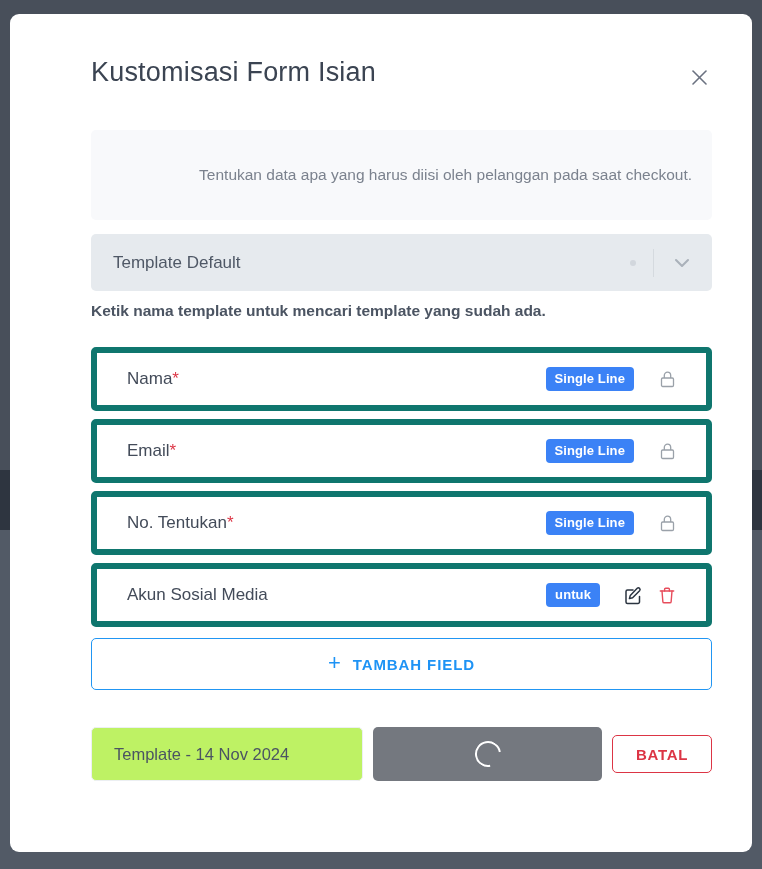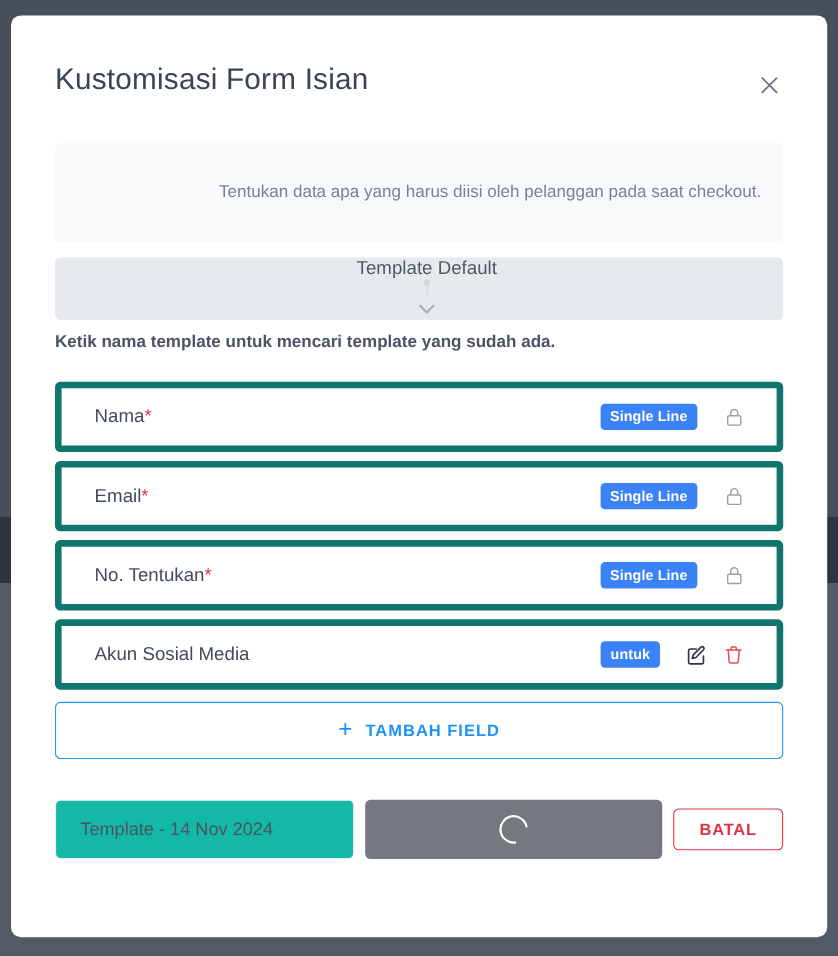--- a/index.html
+++ b/index.html
@@ -41,20 +41,21 @@
 
   .modal {
     position: absolute;
     left: 10px;
     top: 14px;
     width: 742px;
     height: 838px;
     background: #ffffff;
     border-radius: 9px;
     overflow: hidden;
+    padding-left: 41px;
   }
 
   .modal-header {
     position: relative;
     padding: 42px 40px 0 40px;
   }
   .modal-title {
     font-size: 27px;
     font-weight: 400;
     color: #3b4452;
@@ -99,21 +100,20 @@
 
   .template-select {
     margin-top: 14px;
     height: 57px;
     background: #e6eaee;
     border-radius: 5px;
     display: flex;
     align-items: center;
     padding: 0 8px 0 22px;
     cursor: pointer;
-    flex-direction: column;
   }
   .template-select-value {
     flex: 1;
     font-size: 17px;
     color: #4f5866;
   }
   .select-clear {
     width: 28px;
     display: flex;
     align-items: center;
@@ -228,21 +228,21 @@
     margin-top: 37px;
     display: flex;
     align-items: center;
     gap: 10px;
   }
   .template-name-input {
     width: 272px;
     height: 54px;
     border: 1px solid #eceff2;
     border-radius: 5px;
-    background: #14b8a6;
+    background: #bef264;
     padding: 0 22px;
     font-size: 16.5px;
     color: #4b5462;
     font-family: "Liberation Sans", sans-serif;
     outline: none;
   }
   .save-btn {
     flex: 1;
     height: 54px;
     background: #74787f;

